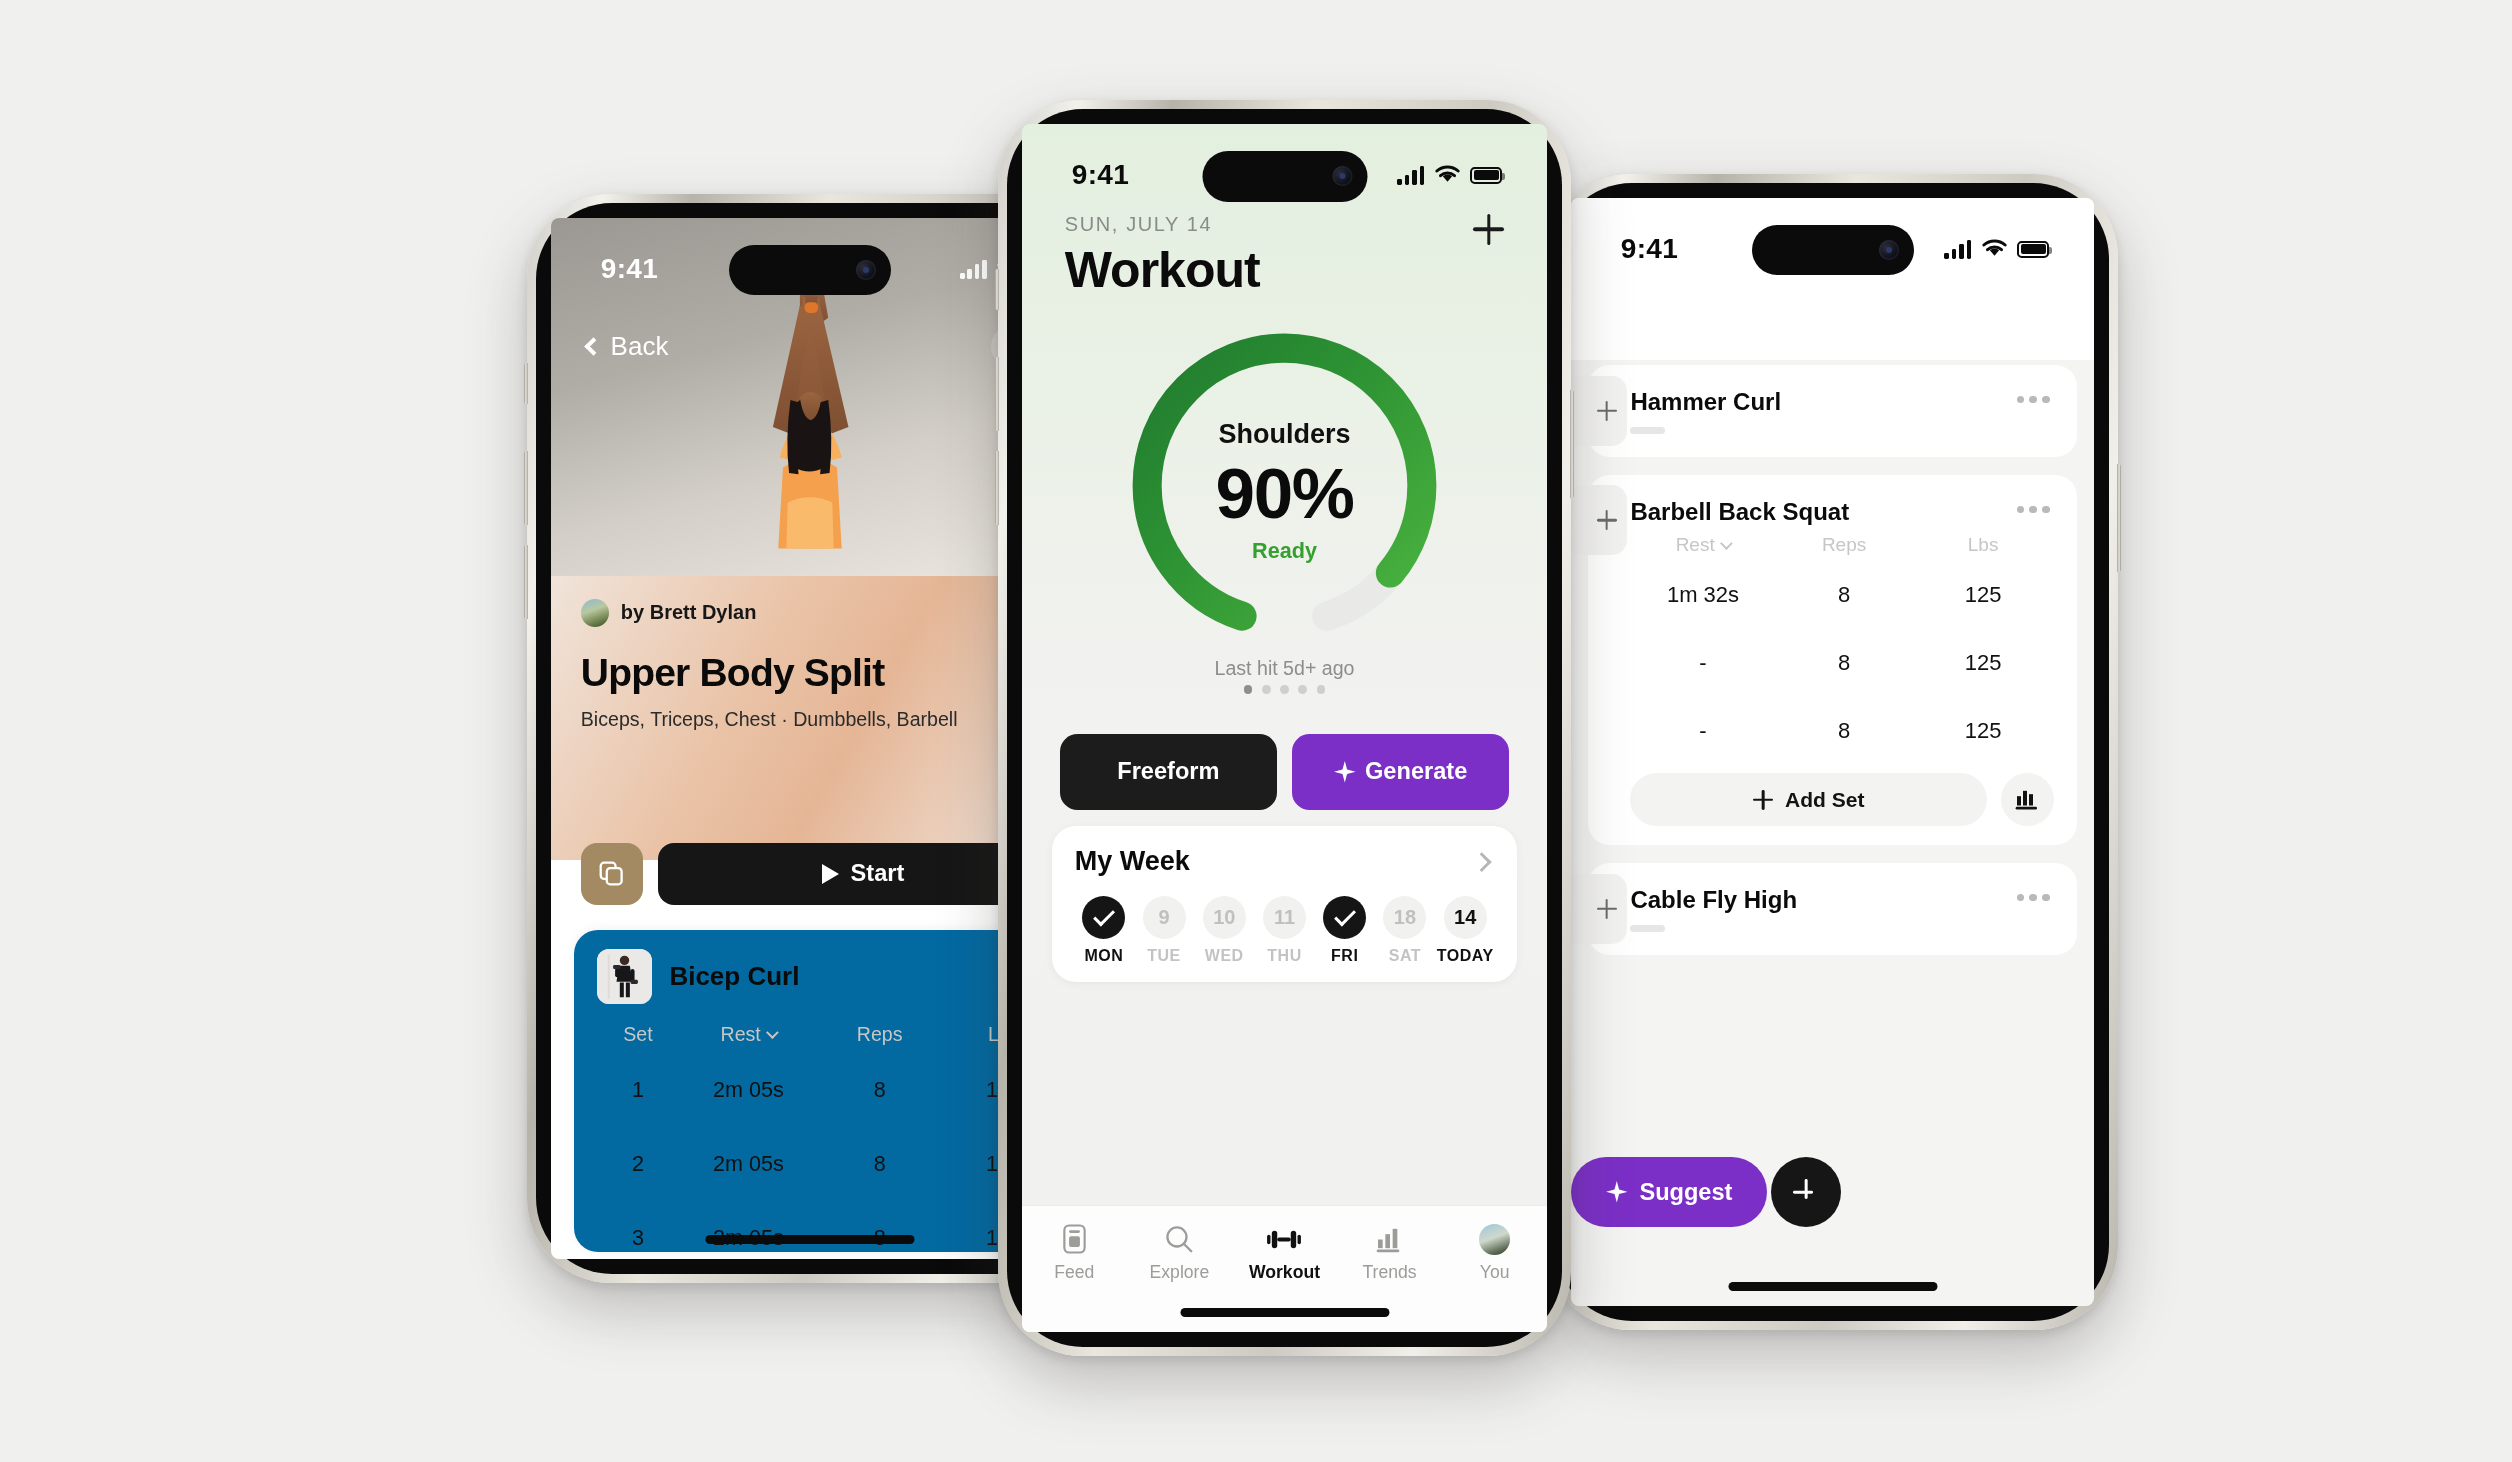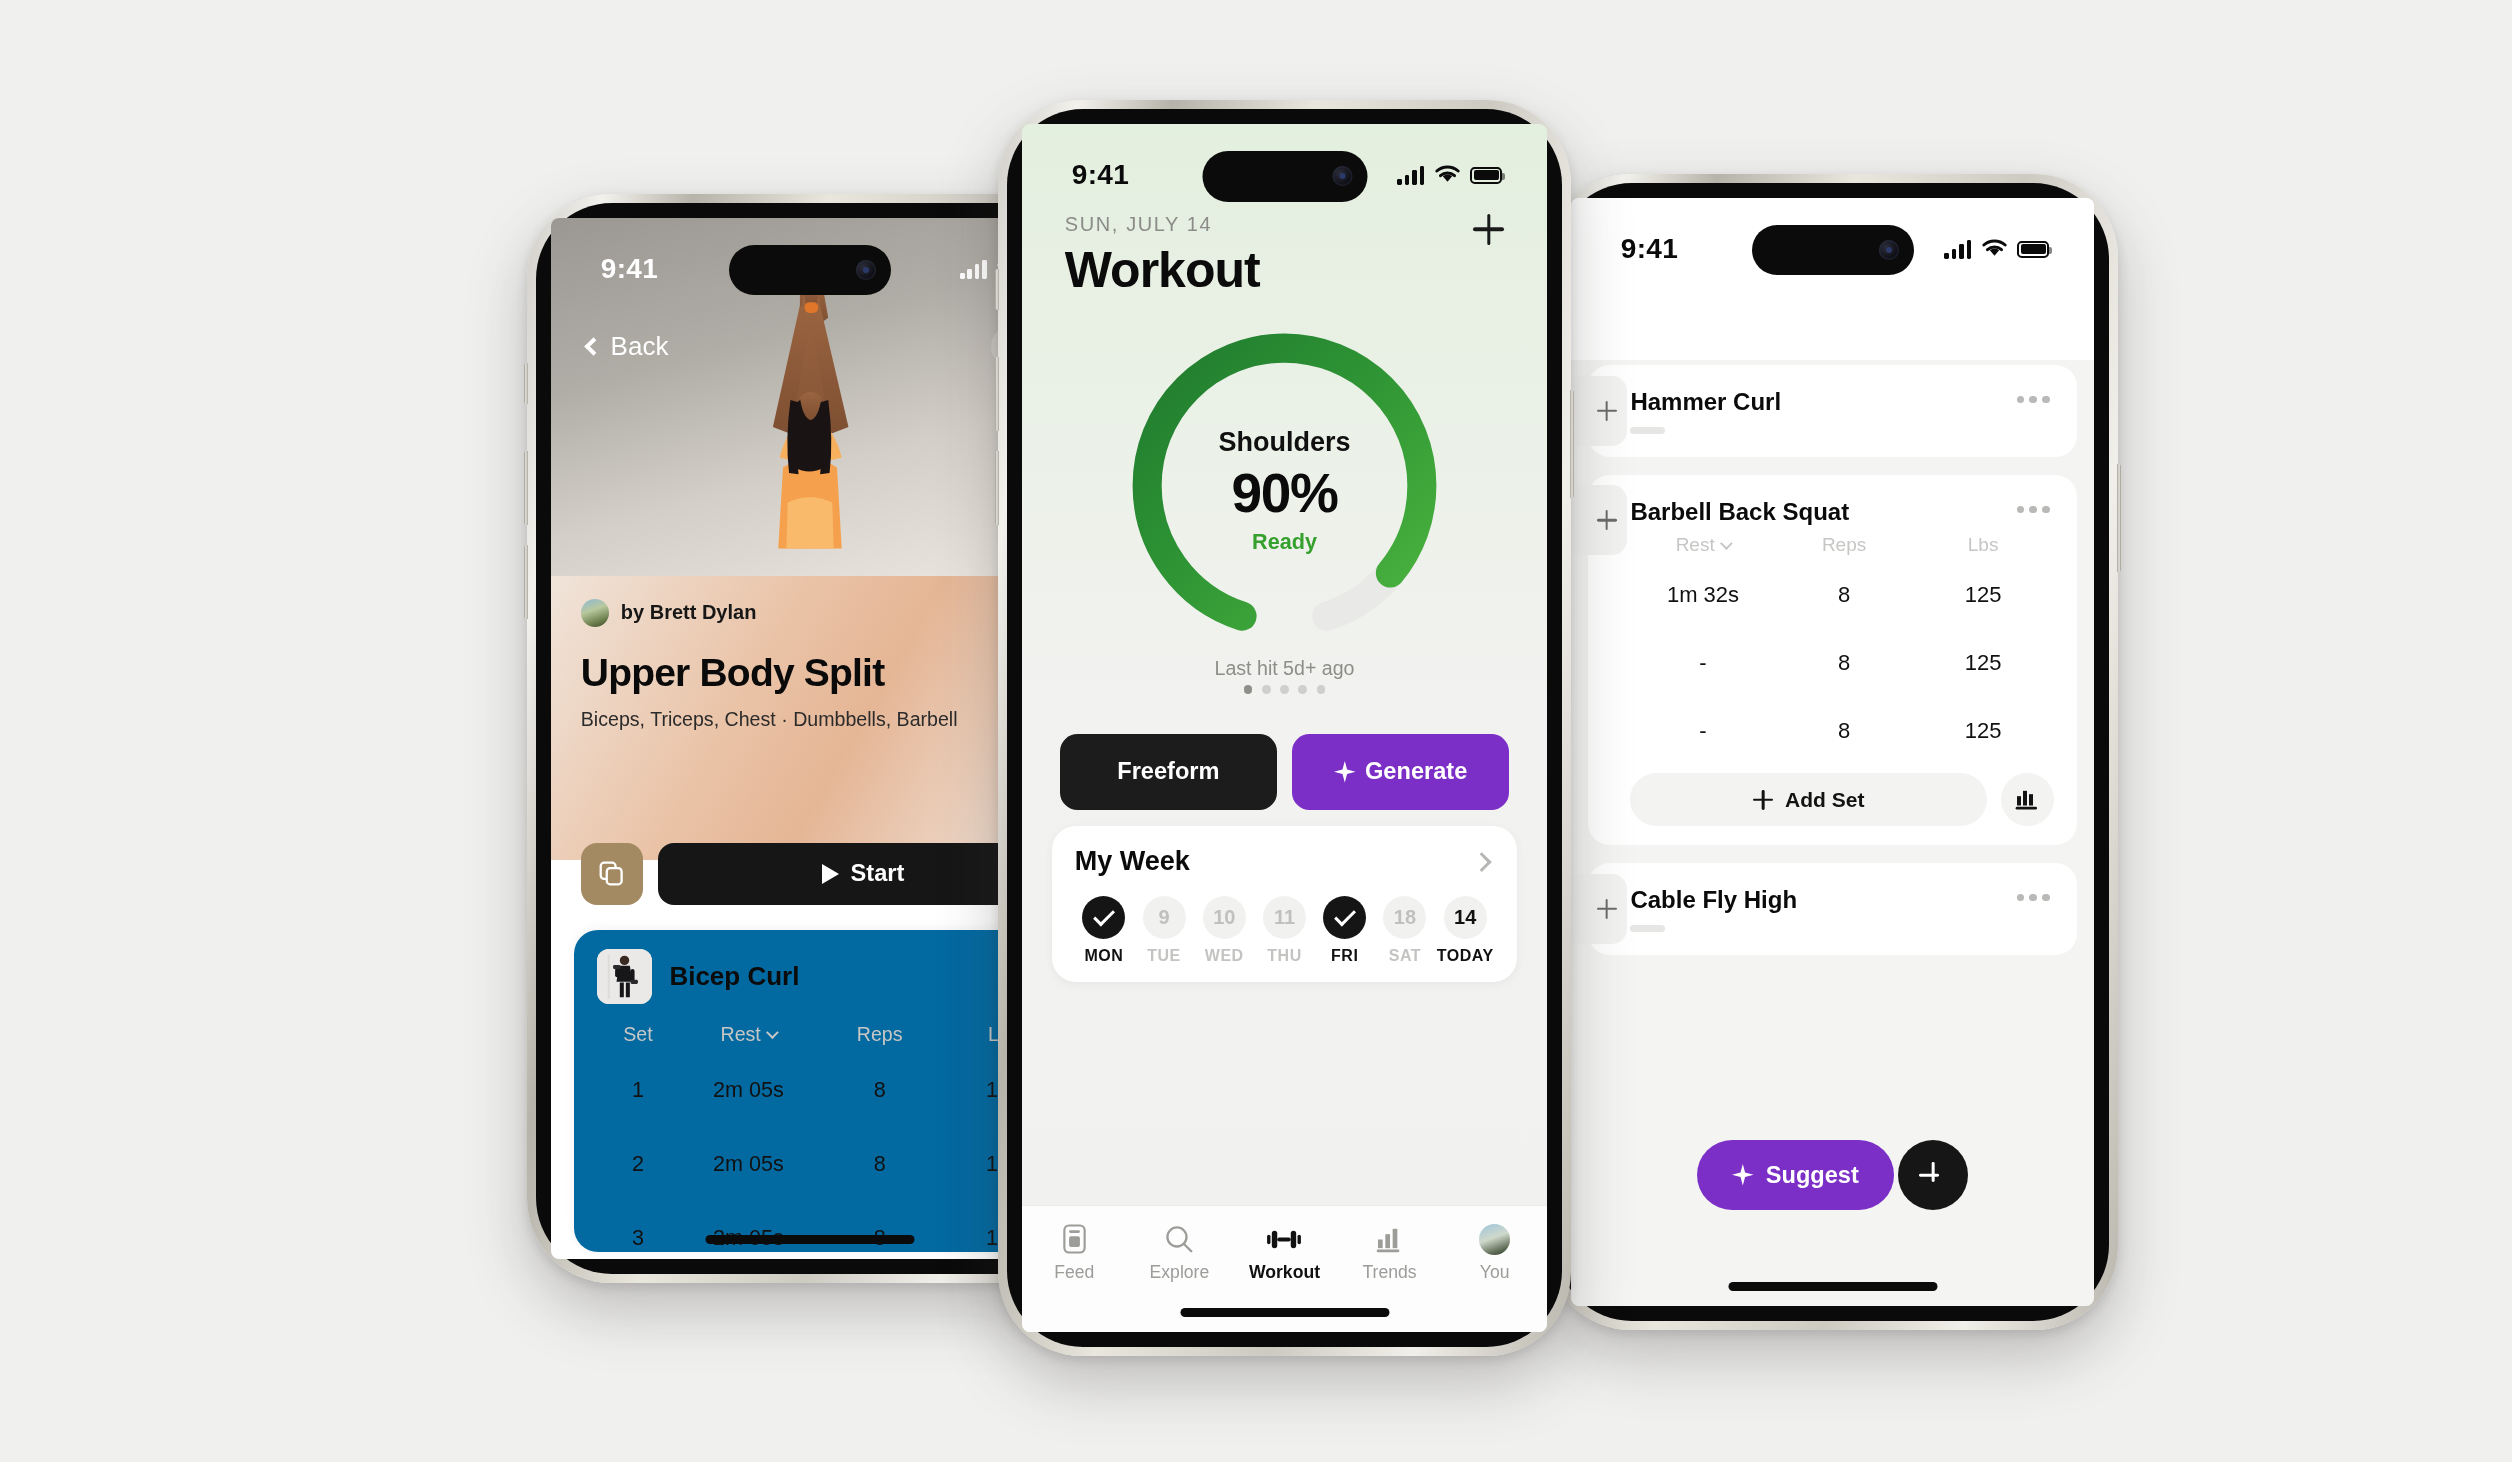--- a/index.html
+++ b/index.html
@@ -98,21 +98,21 @@
   .plus-top::after{top:50%;left:4px;height:3.4px;width:31px;transform:translateY(-50%);}
 
   .gauge-wrap { position: absolute; top: 203px; left: 0; right: 0; height: 317px; }
   .gauge { position: relative; width: 317px; height: 317px; margin: 0 auto; }
   .gauge svg { width: 100%; height: 100%; display: block; }
   .gauge-center {
     position: absolute; inset: 0; display: flex; flex-direction: column;
     align-items: center; justify-content: center; padding-top: 12px;
   }
   .g-muscle { font-size: 27px; font-weight: 700; color:#101010; }
-  .g-pct { font-size: 55px; font-weight: 700; letter-spacing: -1.4px; margin-top: 3px; color:#0b0b0b;}
+  .g-pct { font-size: 71px; font-weight: 700; letter-spacing: -1.4px; margin-top: 3px; color:#0b0b0b;}
   .g-state { font-size: 21.6px; font-weight: 700; margin-top: 4px; }
   .g-last { position: absolute; left: 0; right: 0; bottom: -36px; text-align: center;
             font-size: 19.6px; color: #8d8d8a; }
   .dots { position:absolute; top: 561px; left:0; right:0; display:flex; justify-content:center; gap:9.5px;}
   .dots i { width: 8.8px; height: 8.8px; border-radius: 50%; background: #cfcfcd; display:block;}
   .dots i.on { background: #8e8e8b; }
 
   .c-actions { position: absolute; top: 594px; left: 38px; right: 38px; display:flex; gap: 15px; }
   .c-actions button {
     flex: 1; height: 76px; border: none; border-radius: 17.6px;
@@ -245,22 +245,22 @@
     flex:1; height: 53px; background:#f3f3f2; border-radius: 27px;
     display:flex; align-items:center; justify-content:center; gap:12px;
     font-size:21px; font-weight:600; color:#131313;
   }
   .iconbtn { width:53px;height:53px;border-radius:50%;background:#f3f3f2;flex:none;
     display:flex;align-items:center;justify-content:center;}
   .plus-g { position:relative; width:20px; height:20px; flex:none;}
   .plus-g::before,.plus-g::after{content:"";position:absolute;background:#131313;border-radius:1.4px;}
   .plus-g::before{left:50%;top:0;width:2.7px;height:20px;transform:translateX(-50%);}
   .plus-g::after{top:50%;left:0;height:2.7px;width:20px;transform:translateY(-50%);}
-  .r-fabs { position:absolute; bottom: 96px; left: 0; right: 0;
-    display:flex; justify-content:center; gap: 4px; }
+  .r-fabs { position:absolute; bottom: 79px; left: 0; right: 0;
+    display:flex; justify-content:flex-start; gap: 4px; }
   .fab-sug { height:70px; padding: 0 35px; border-radius:41px; background:#7b2fc7; color:#fff;
     display:flex;align-items:center;justify-content:center;gap:12px;font-size:23.6px;font-weight:700;}
   .fab-plus { width:70px;height:70px;border-radius:50%;background:#161616;
     display:flex;align-items:center;justify-content:center;}
   .fab-plus .plus-g::before,.fab-plus .plus-g::after{background:#fff;}
 </style>
 </head>
 <body>
 
 <div id="stage">

